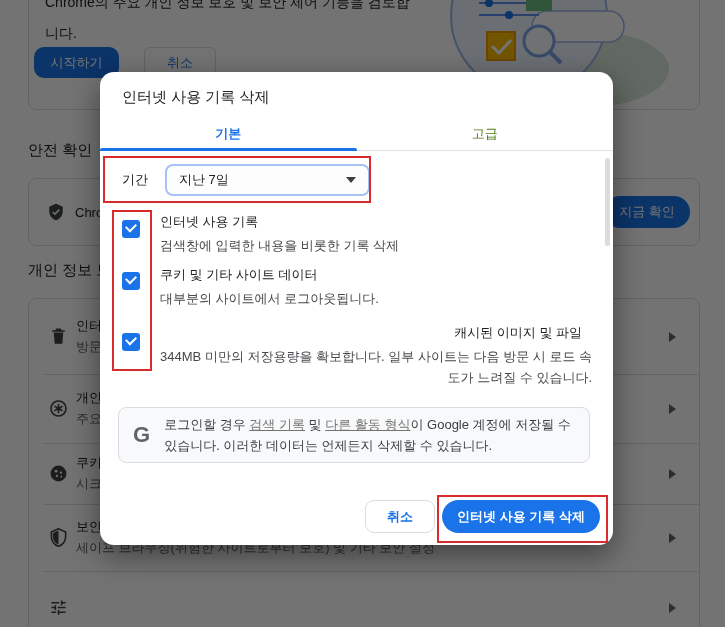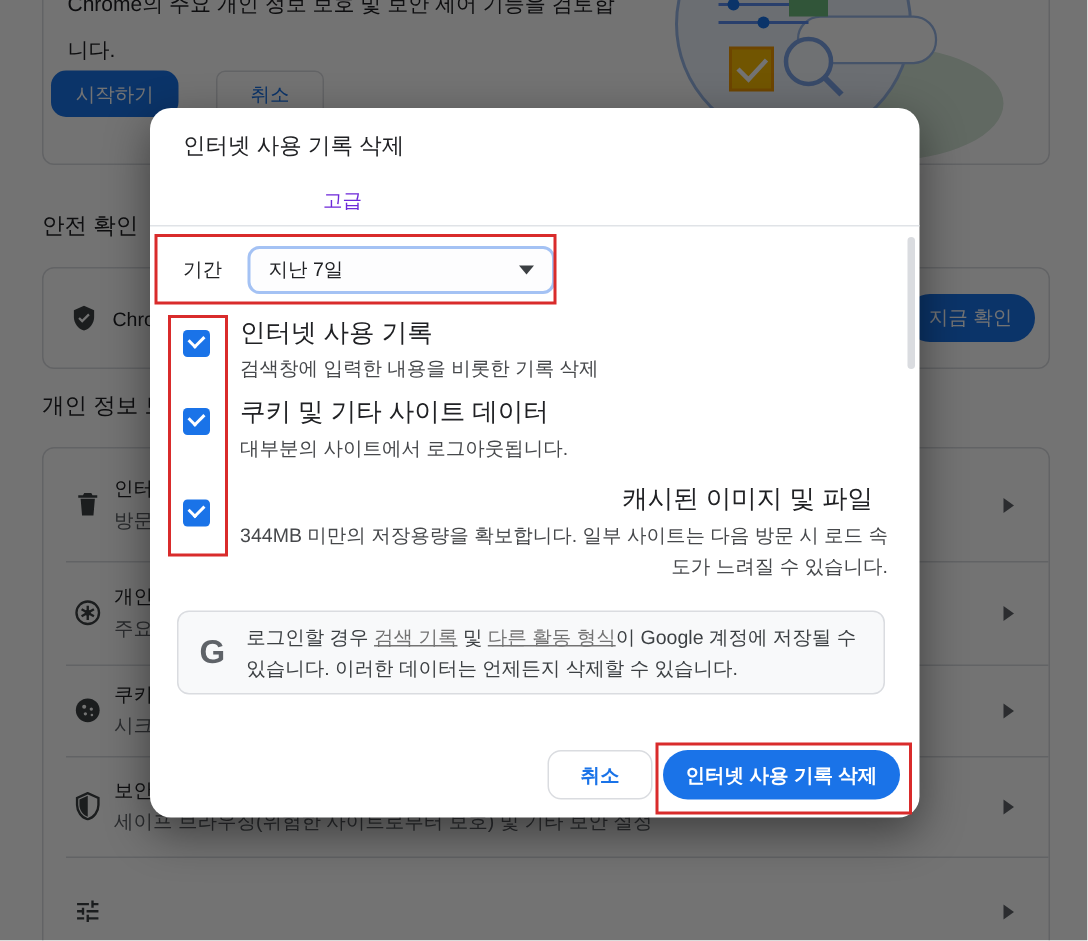--- a/index.html
+++ b/index.html
@@ -46,38 +46,38 @@
   
   .scrim { position:absolute; inset:0; background:rgba(0,0,0,0.55); }
 
   
   .dialog { position:absolute; left:100px; top:72px; width:513px; height:473px; background:#fff;
             border-radius:14px; box-shadow:0 10px 30px rgba(0,0,0,0.45); }
   .dlg-title { position:absolute; left:22px; top:16px; font-size:15px; color:#202124; }
   .tabs { position:absolute; left:0; top:46px; width:100%; height:33px; display:flex; border-bottom:1px solid #e0e3e7; }
   .tab { width:50%; display:flex; align-items:center; justify-content:center; font-size:13px; position:relative; cursor:pointer; }
   .tab-active { color:#1a73e8; font-weight:bold; }
-  .tab-inactive { color:#6d28d9; }
+  .tab-inactive { color:#4d7c0f; }
   .tab-underline { position:absolute; left:0; bottom:-1px; width:100%; height:3px; background:#1a73e8; border-radius:2px 2px 0 0; }
 
   .scroll-thumb { position:absolute; right:3px; top:86px; width:5px; height:88px; background:#dadce0; border-radius:3px; }
 
   .time-row { position:absolute; left:22px; top:92px; display:flex; align-items:center; }
   .time-label { font-size:13px; color:#202124; margin-right:17px; }
   .select { width:205px; height:32px; border:2px solid #a4c2f4; border-radius:8px; background:#fdfdfe;
             display:flex; align-items:center; padding:0 12px; font-size:13px; color:#202124; cursor:pointer; position:relative; }
   .select .caret { position:absolute; right:12px; width:0; height:0;
                    border-top:6px solid #3c4043; border-left:5px solid transparent; border-right:5px solid transparent; }
 
   .chk-row { position:absolute; left:22px; width:460px; cursor:pointer; }
   .chk-row .box { position:absolute; left:0; width:18px; height:18px; background:#1a73e8; border-radius:3px; }
   .chk-row .box::after { content:""; position:absolute; left:4px; top:3px; width:8px; height:5px;
                          border-left:2px solid #fff; border-bottom:2px solid #fff; transform:rotate(-45deg); }
   .chk-text { margin-left:38px; }
-  .chk-label { font-size:17px; color:#202124; line-height:18px; }
+  .chk-label { font-size:13px; color:#202124; line-height:18px; }
   .chk-desc { font-size:13px; color:#46484b; line-height:21px; margin-top:4px; width:432px; }
   .cr1 { top:141px; } .cr1 .box { top:7px; }
   .cr2 { top:194px; } .cr2 .box { top:6px; }
   .cr3 { top:252px;text-align:right; } .cr3 .box { top:9px; }
 
   .notice { position:absolute; left:18px; top:335px; width:472px; height:56px; background:#f8f9fa;
             border:1px solid #dadce0; border-radius:8px; display:flex; align-items:center; padding:0 14px; }
   .g-logo { font-size:22px; font-weight:bold; color:#5f6368; margin-right:14px; flex:none; }
   .notice-text { font-size:13px; color:#3c4043; line-height:21px; }
   .notice-text a { color:#737373; text-decoration:underline; cursor:pointer; }
@@ -208,20 +208,24 @@
 
     </div>
   </div>
 
   <div class="scrim"></div>
 
   <div class="dialog">
     <div class="dlg-title">인터넷 사용 기록 삭제</div>
 
     <div class="tabs">
+      <div class="tab tab-active">
+        <span>기본</span>
+        <div class="tab-underline"></div>
+      </div>
       <div class="tab tab-inactive">
         <span>고급</span>
       </div>
     </div>
 
     <div class="scroll-thumb"></div>
 
     <div class="time-row">
       <span class="time-label">기간</span>
       <div class="select">

